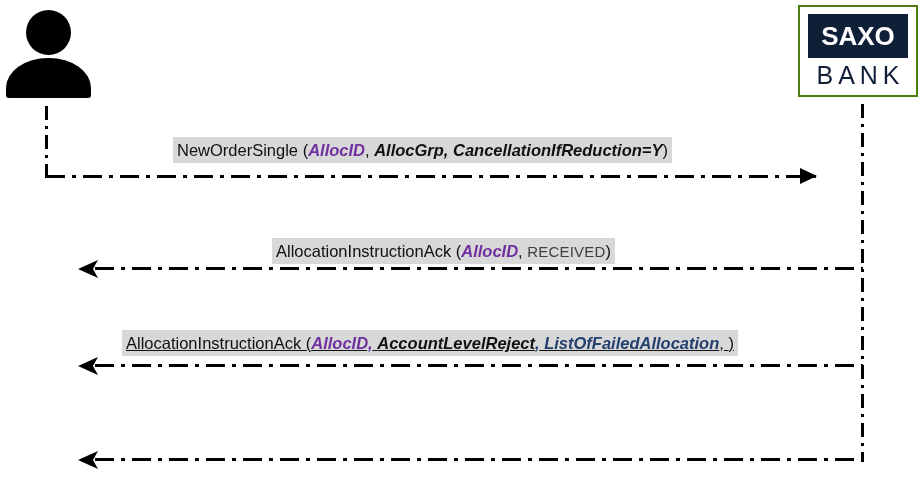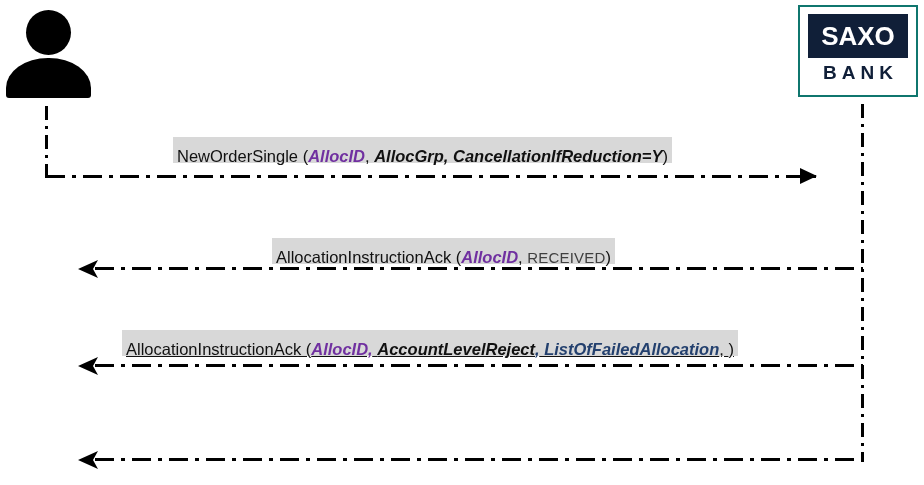--- a/index.html
+++ b/index.html
@@ -46,21 +46,21 @@
   }
 
   
   #saxo-logo {
     position: absolute;
     left: 798px;
     top: 5px;
     width: 120px;
     height: 92px;
     background: #ffffff;
-    border: 2px solid #0f766e;
+    border: 2px solid #4d7c0f;
     box-sizing: border-box;
   }
   #saxo-logo .saxo-box {
     position: absolute;
     left: 8px;
     top: 7px;
     right: 8px;
     height: 44px;
     background: #101f38;
     display: flex;
@@ -76,22 +76,22 @@
     line-height: 1;
   }
   #saxo-logo .bank-word {
     position: absolute;
     left: 0;
     right: 0;
     top: 56px;
     text-align: center;
     color: #101f38;
     font-family: "Liberation Sans", sans-serif;
-    font-weight: bold;
-    font-size: 19px;
+    font-weight: normal;
+    font-size: 25px;
     letter-spacing: 5px;
     text-indent: 5px;
     line-height: 1;
   }
 
   
   .lifeline {
     position: absolute;
     width: 0;
     border-left: 3px dashed #000000;
@@ -152,21 +152,21 @@
   
   .msg-label {
     position: absolute;
     background: #d8d8d8;
     color: #111111;
     font-family: "Liberation Sans", sans-serif;
     font-size: 16.5px;
     line-height: 26px;
     height: 26px;
     white-space: nowrap;
-    padding: 6px 4px;
+    padding: 0 4px;
     box-sizing: border-box;
   }
   .msg-label .fld-purple {
     color: #7030a0;
     font-weight: bold;
     font-style: italic;
   }
   .msg-label .fld-black {
     color: #111111;
     font-weight: bold;

